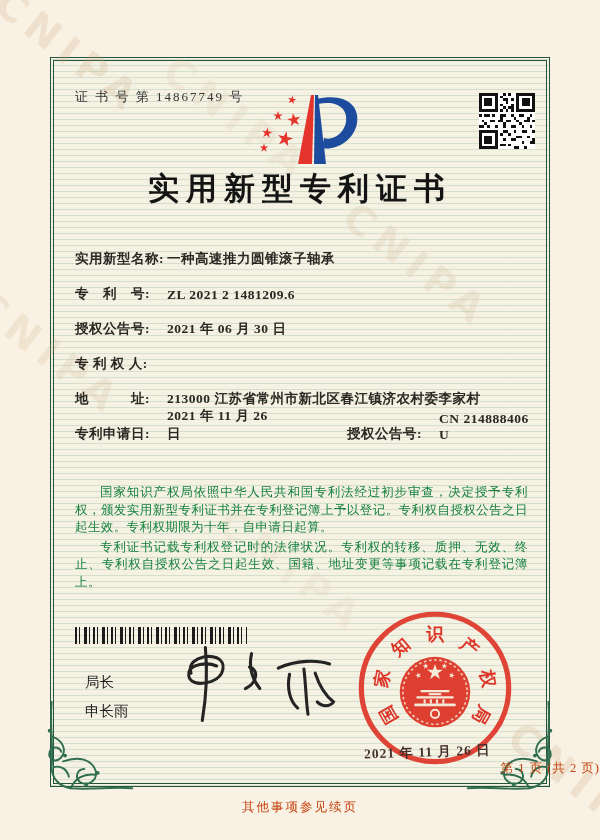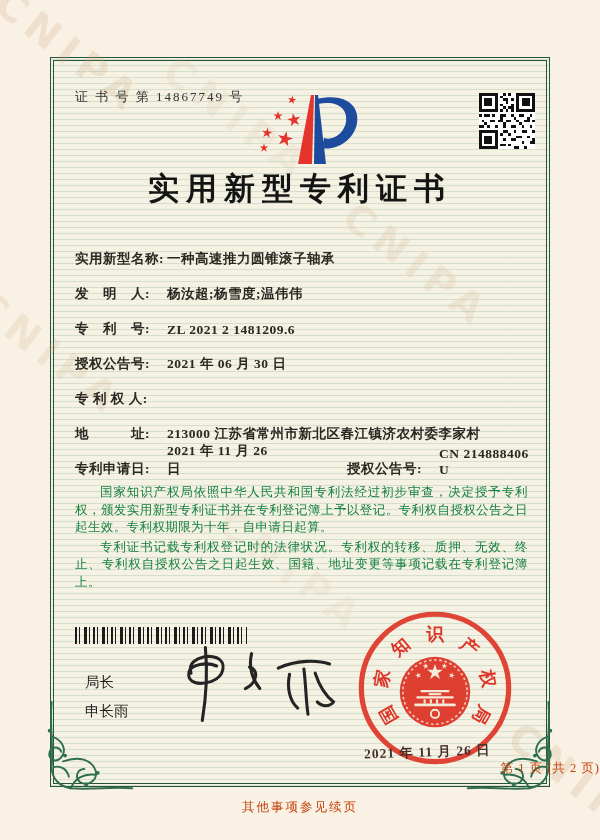--- a/index.html
+++ b/index.html
@@ -161,24 +161,20 @@
                  M8,19h2v1h-2z M11,19h1v1h-1z M13,20h2v1h-2z M17,20h1v1h-1z M20,17h1v1h-1z"></path>
       </g>
     </svg>
 
     <div class="title">实用新型专利证书</div>
 
     <div class="fields">
       <div class="row">
         <span class="lbl">实用新型名称:</span>
         <span class="val">一种高速推力圆锥滚子轴承</span>
-      </div>
-      <div class="row">
-        <span class="lbl">发　明　人:</span>
-        <span class="val">杨汝超;杨雪度;温伟伟</span>
       </div>
       <div class="row">
         <span class="lbl">专　利　号:</span>
         <span class="val">ZL 2021 2 1481209.6</span>
       </div>
       <div class="row">
         <span class="lbl">授权公告号:</span>
         <span class="val">2021 年 06 月 30 日</span>
       </div>
       <div class="row">

